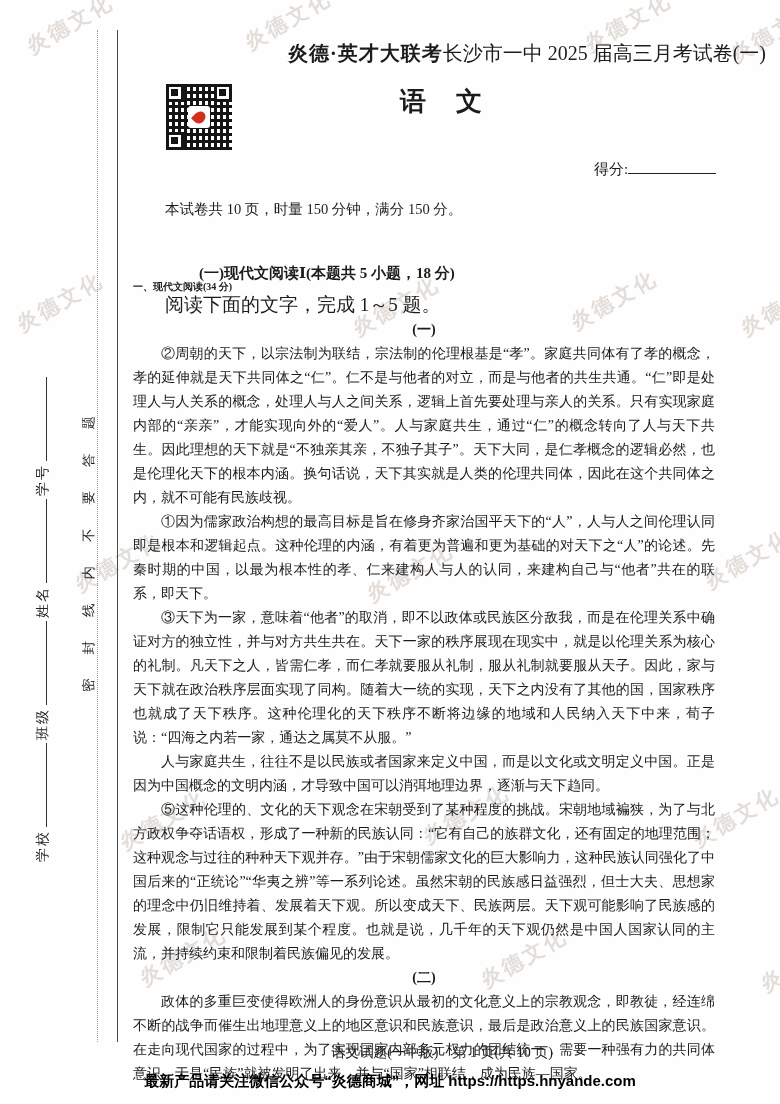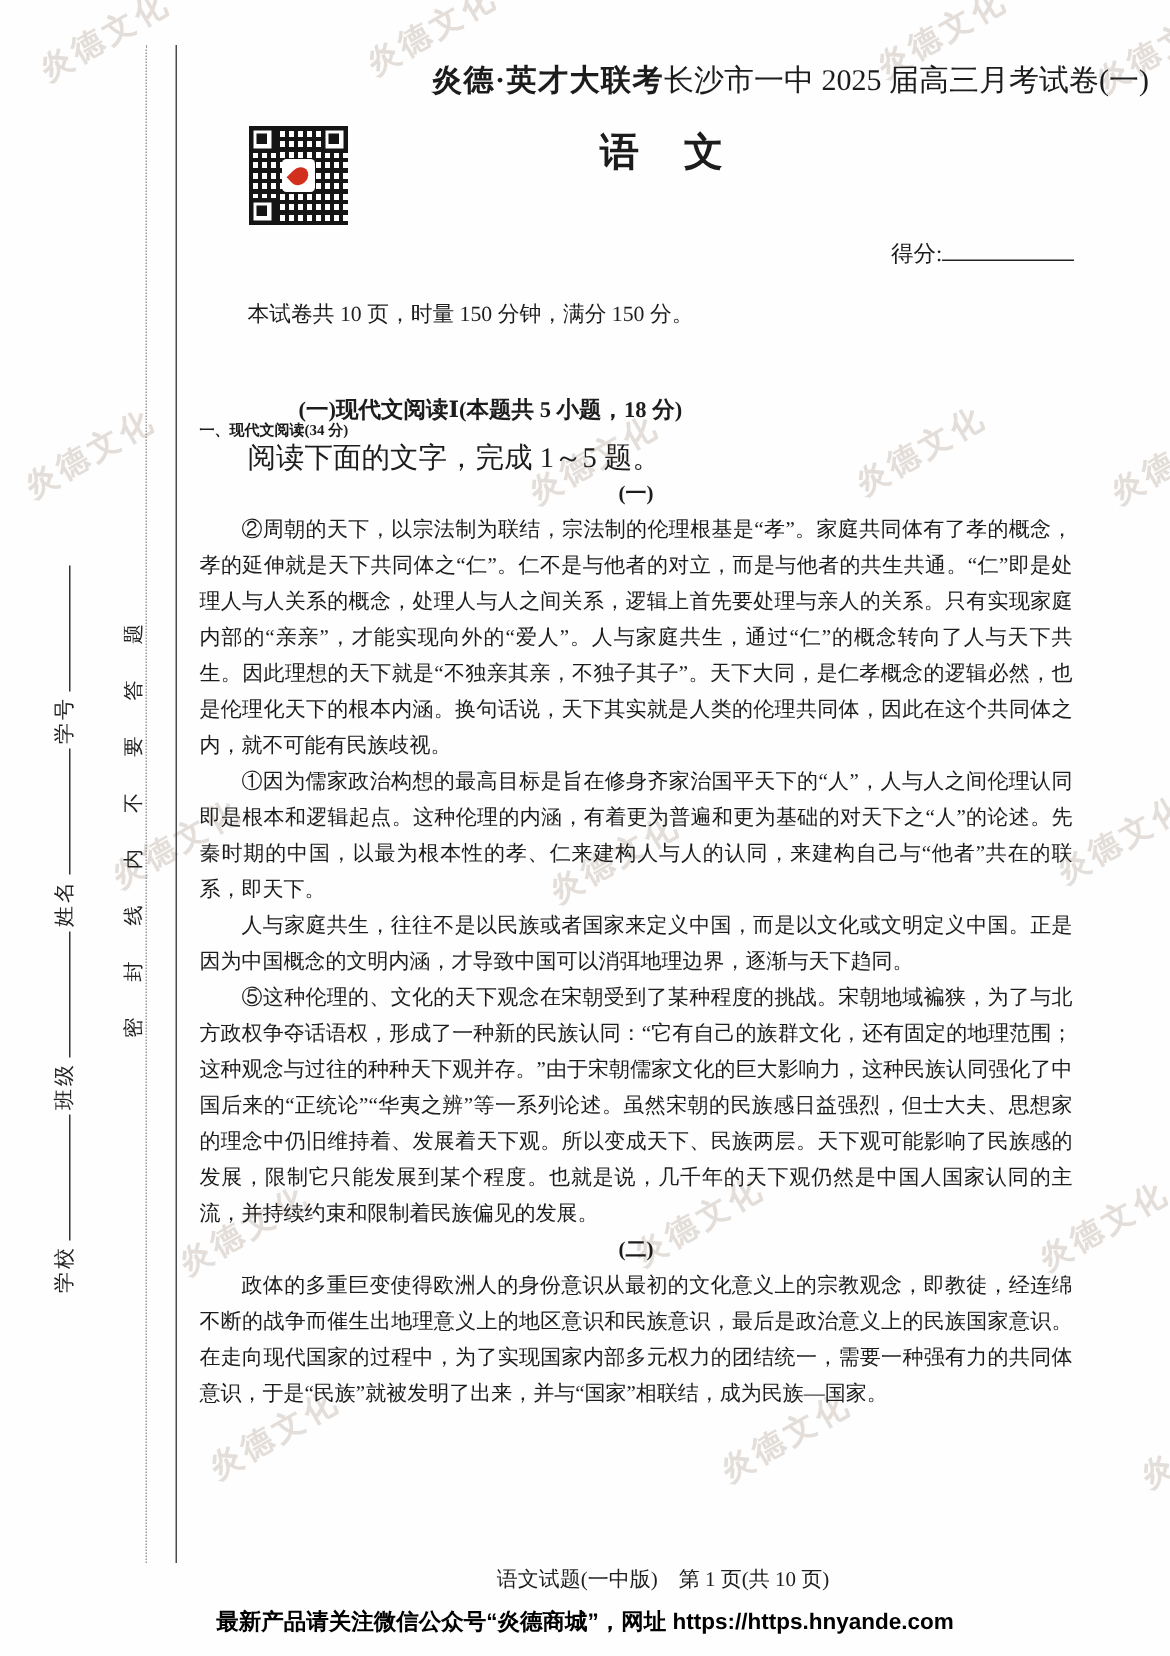--- a/index.html
+++ b/index.html
@@ -130,20 +130,21 @@
 
   <div class="instructions">本试卷共 10 页，时量 150 分钟，满分 150 分。</div>
   <div class="h1">一、现代文阅读(34 分)</div>
   <div class="h2">(一)现代文阅读Ⅰ(本题共 5 小题，18 分)</div>
   <div class="read">阅读下面的文字，完成 1～5 题。</div>
 
   <div class="passage">
     <p class="plabel">(一)</p>
     <p>②周朝的天下，以宗法制为联结，宗法制的伦理根基是“孝”。家庭共同体有了孝的概念，孝的延伸就是天下共同体之“仁”。仁不是与他者的对立，而是与他者的共生共通。“仁”即是处理人与人关系的概念，处理人与人之间关系，逻辑上首先要处理与亲人的关系。只有实现家庭内部的“亲亲”，才能实现向外的“爱人”。人与家庭共生，通过“仁”的概念转向了人与天下共生。因此理想的天下就是“不独亲其亲，不独子其子”。天下大同，是仁孝概念的逻辑必然，也是伦理化天下的根本内涵。换句话说，天下其实就是人类的伦理共同体，因此在这个共同体之内，就不可能有民族歧视。</p>
     <p>①因为儒家政治构想的最高目标是旨在修身齐家治国平天下的“人”，人与人之间伦理认同即是根本和逻辑起点。这种伦理的内涵，有着更为普遍和更为基础的对天下之“人”的论述。先秦时期的中国，以最为根本性的孝、仁来建构人与人的认同，来建构自己与“他者”共在的联系，即天下。</p>
+    <p>③天下为一家，意味着“他者”的取消，即不以政体或民族区分敌我，而是在伦理关系中确证对方的独立性，并与对方共生共在。天下一家的秩序展现在现实中，就是以伦理关系为核心的礼制。凡天下之人，皆需仁孝，而仁孝就要服从礼制，服从礼制就要服从天子。因此，家与天下就在政治秩序层面实现了同构。随着大一统的实现，天下之内没有了其他的国，国家秩序也就成了天下秩序。这种伦理化的天下秩序不断将边缘的地域和人民纳入天下中来，荀子说：“四海之内若一家，通达之属莫不从服。”</p>
     <p>人与家庭共生，往往不是以民族或者国家来定义中国，而是以文化或文明定义中国。正是因为中国概念的文明内涵，才导致中国可以消弭地理边界，逐渐与天下趋同。</p>
     <p>⑤这种伦理的、文化的天下观念在宋朝受到了某种程度的挑战。宋朝地域褊狭，为了与北方政权争夺话语权，形成了一种新的民族认同：“它有自己的族群文化，还有固定的地理范围；这种观念与过往的种种天下观并存。”由于宋朝儒家文化的巨大影响力，这种民族认同强化了中国后来的“正统论”“华夷之辨”等一系列论述。虽然宋朝的民族感日益强烈，但士大夫、思想家的理念中仍旧维持着、发展着天下观。所以变成天下、民族两层。天下观可能影响了民族感的发展，限制它只能发展到某个程度。也就是说，几千年的天下观仍然是中国人国家认同的主流，并持续约束和限制着民族偏见的发展。</p>
     <p class="plabel">(二)</p>
     <p>政体的多重巨变使得欧洲人的身份意识从最初的文化意义上的宗教观念，即教徒，经连绵不断的战争而催生出地理意义上的地区意识和民族意识，最后是政治意义上的民族国家意识。在走向现代国家的过程中，为了实现国家内部多元权力的团结统一，需要一种强有力的共同体意识，于是“民族”就被发明了出来，并与“国家”相联结，成为民族—国家。</p>
   </div>
 
   <div class="footer">语文试题(一中版)　第 1 页(共 10 页)</div>
   <div class="promo">最新产品请关注微信公众号“炎德商城”，网址 https://https.hnyande.com</div>
 
 </div>

